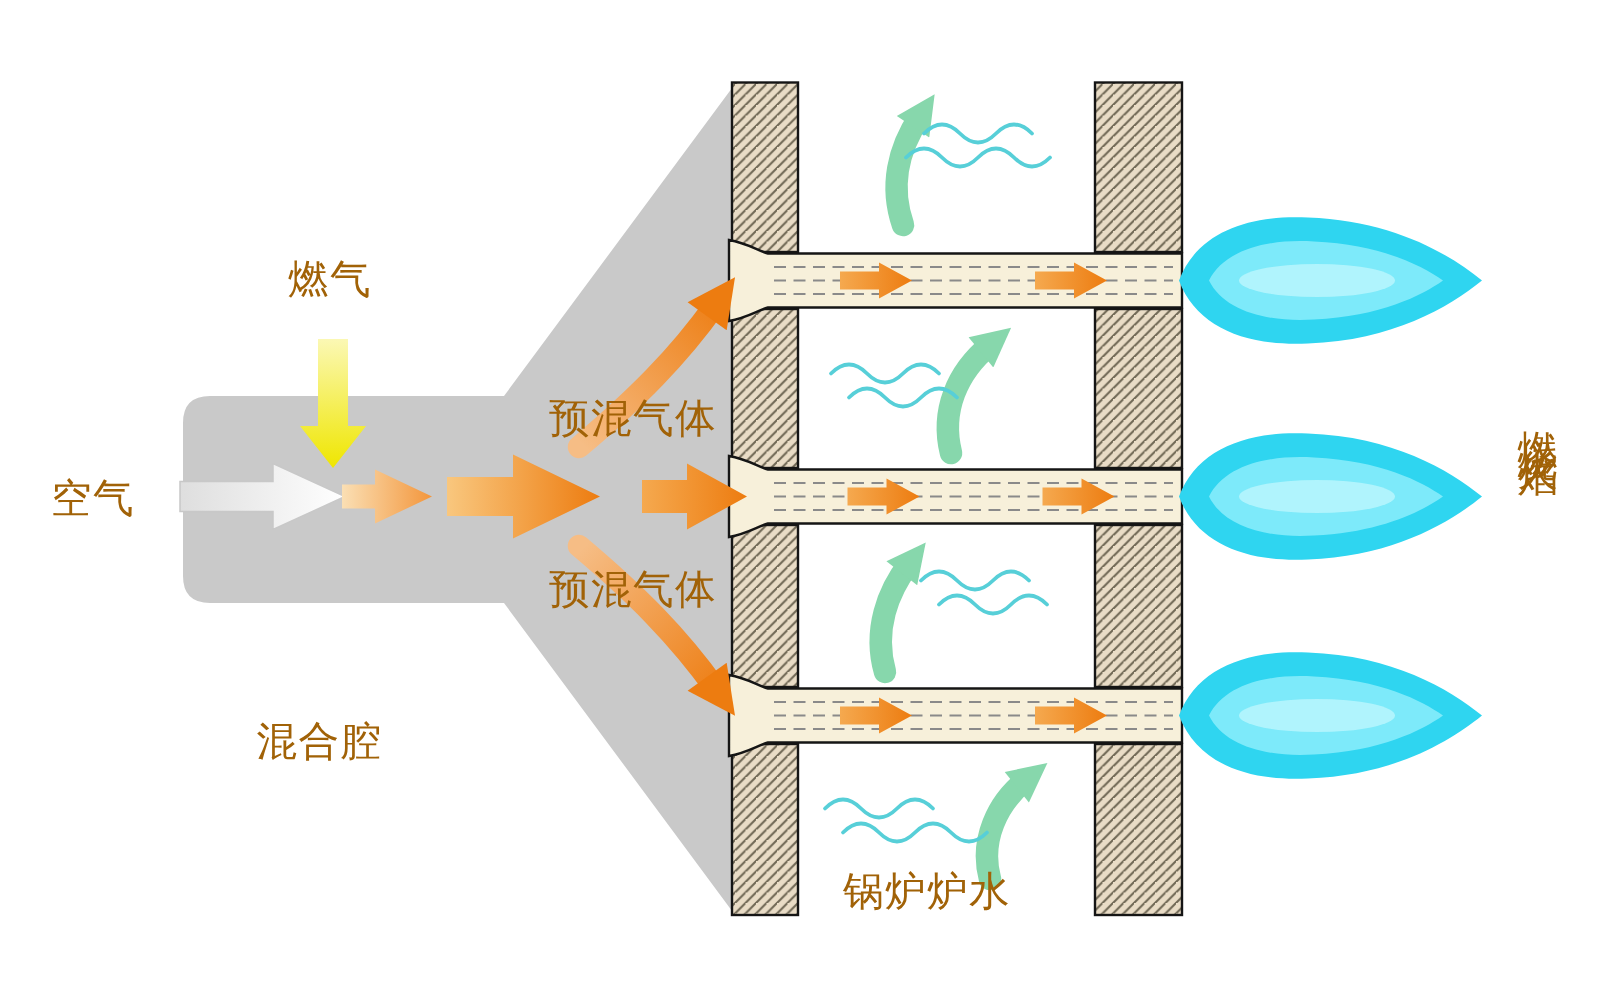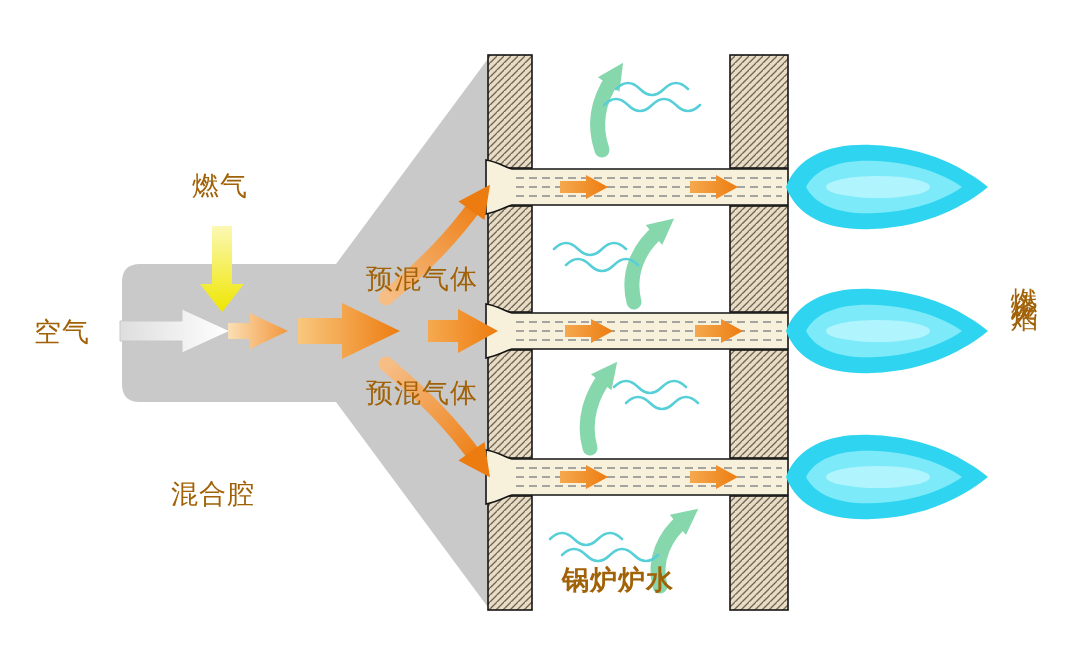--- a/index.html
+++ b/index.html
@@ -166,16 +166,16 @@
     <path d="M550,539 c8,-8 16,-8 24,0 c8,8 16,8 24,0 c8,-8 16,-8 24,0"></path>
     <path d="M562,555 c8,-8 16,-8 24,0 c8,8 16,8 24,0 c8,-8 16,-8 24,0 c8,8 16,8 24,0"></path>
   </g>
 </svg>
 
 <div class="lbl" style="left:34px;top:314px;">空气</div>
 <div class="lbl" style="left:192px;top:168px;">燃气</div>
 <div class="lbl" style="left:171px;top:428px;margin-top:48px;">混合腔</div>
 <div class="lbl" style="left:366px;top:261px;">预混气体</div>
 <div class="lbl" style="left:366px;top:375px;">预混气体</div>
-<div class="lbl" style="left:562px;top:562px;font-weight:bold;">锅炉炉水</div>
+<div class="lbl" style="left:562px;top:576px;">锅炉炉水</div>
 <div class="lbl lbl-vertical" style="left:1006px;top:266px;">燃烧火焰</div>
 
 </div>
 
 </body></html>

